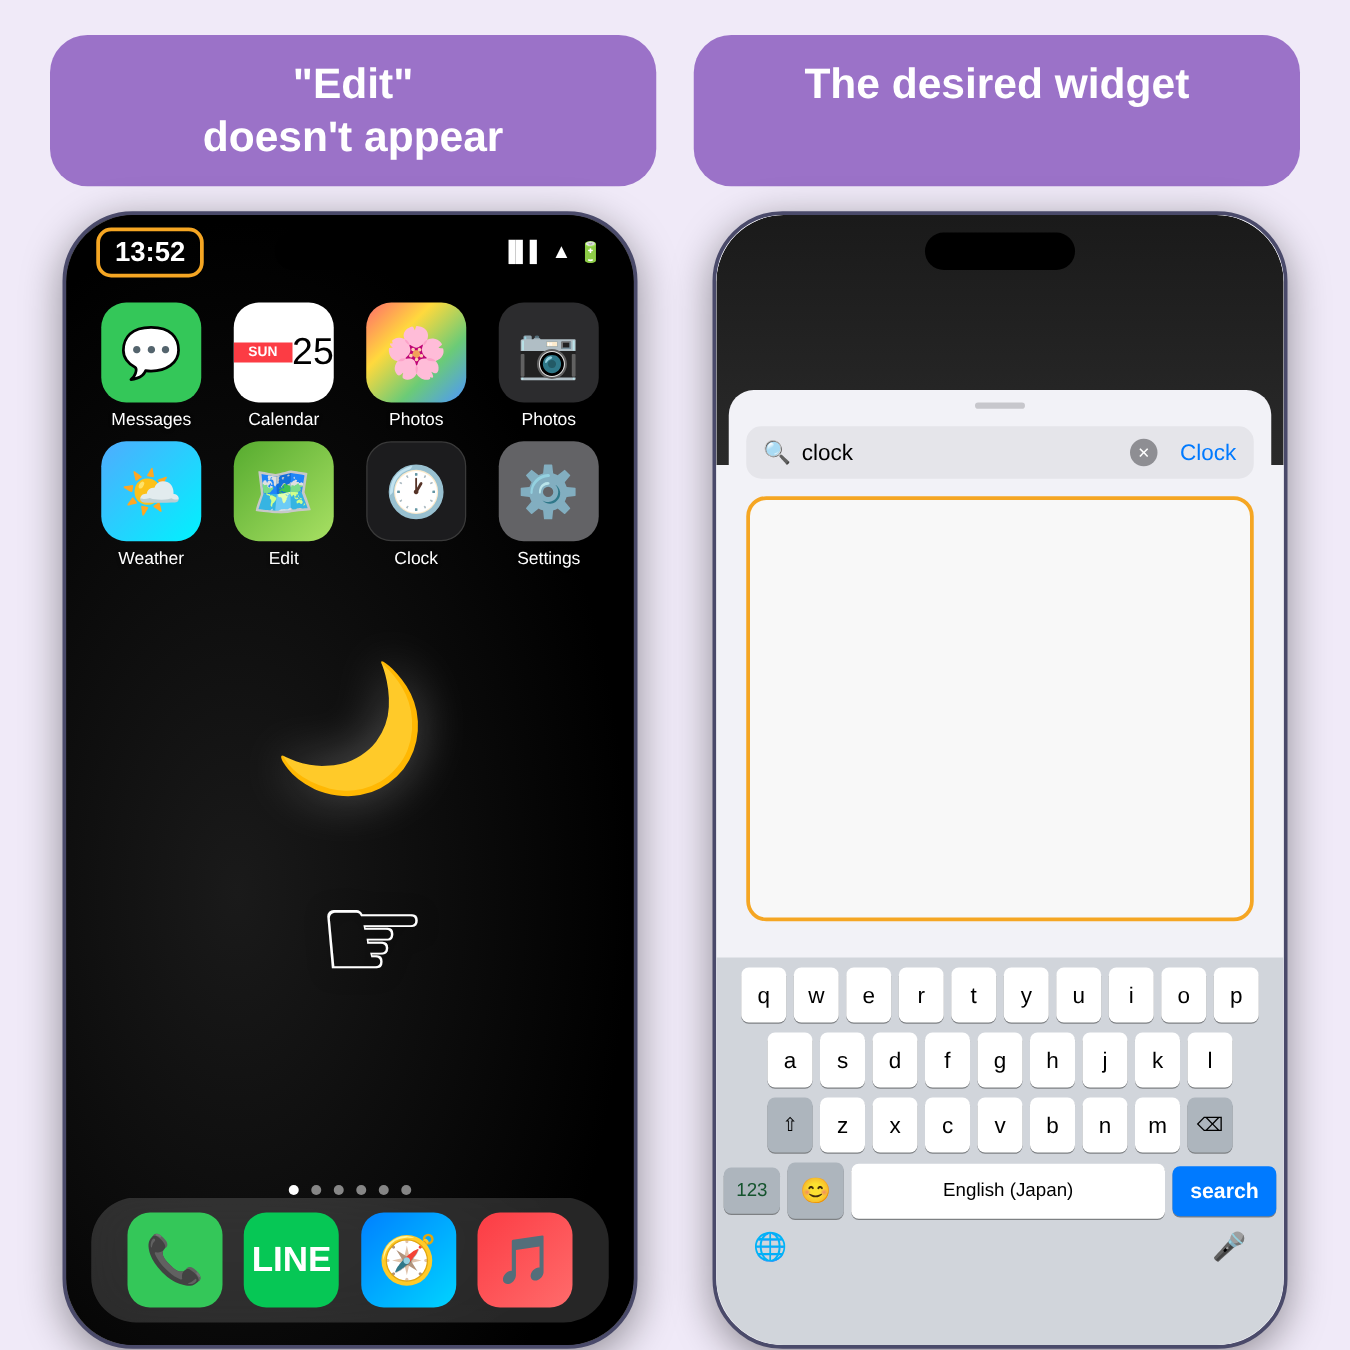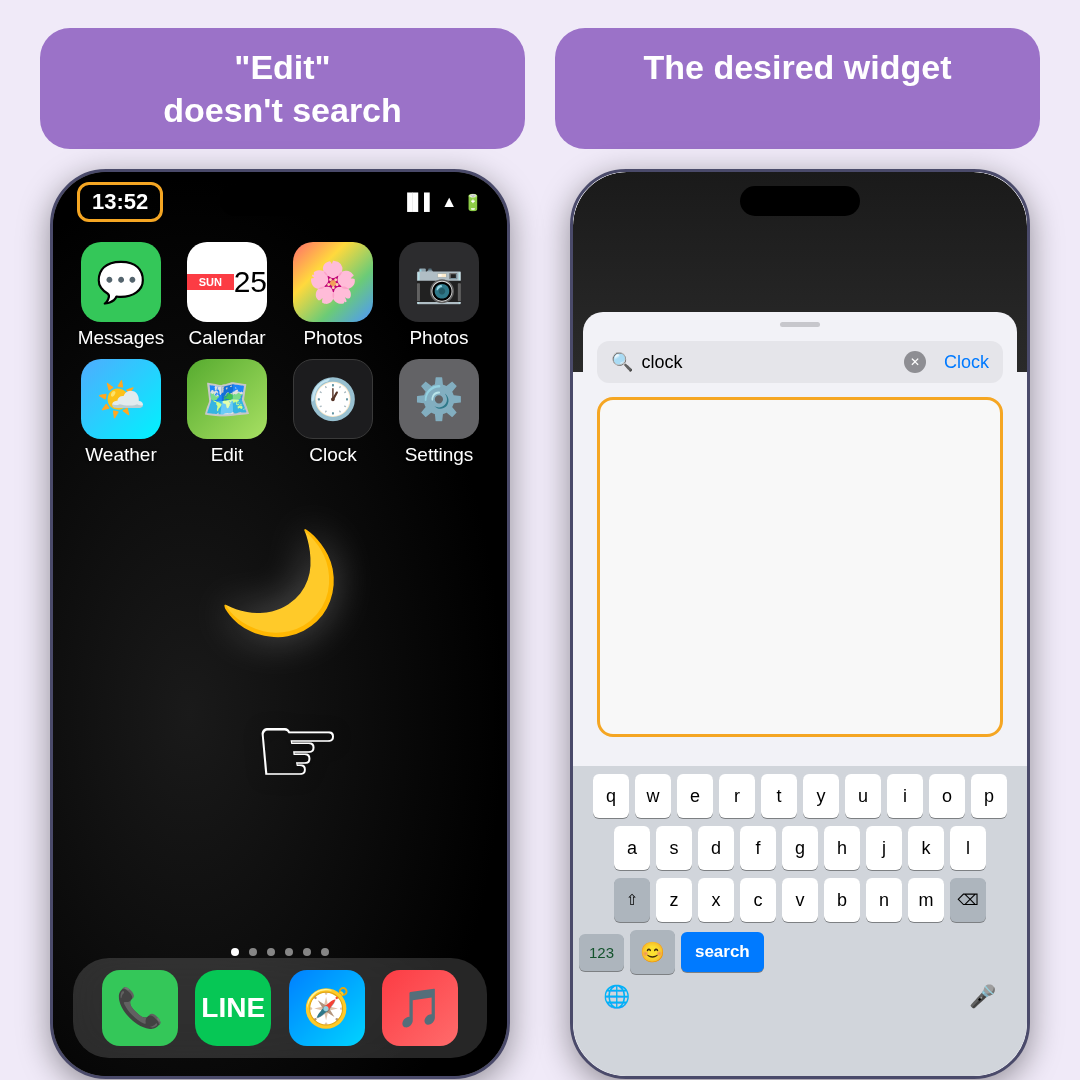--- a/index.html
+++ b/index.html
@@ -139,21 +139,21 @@
       width: 80px;
       height: 80px;
       border-radius: 20px;
       display: flex;
       align-items: center;
       justify-content: center;
       font-size: 40px;
     }
     .app-icon-label {
       color: white;
-      font-size: 19px;
+      font-size: 14px;
       text-align: center;
       text-shadow: 0 1px 3px rgba(0,0,0,0.8);
     }
 
     
     .app-messages { background: #34c759; }
     .app-photos { background: linear-gradient(135deg, #ff6b6b, #ffd93d, #6bcb77, #4d96ff); }
     .app-camera { background: #2c2c2e; }
     .app-weather { background: linear-gradient(135deg, #4facfe, #00f2fe); }
     .app-maps { background: linear-gradient(135deg, #56ab2f, #a8e063); }
@@ -450,21 +450,21 @@
       line-height: 1;
     }
 
   </style>
 </head>
 <body>
 
 <div class="labels-row">
   <div class="label-pill">
     <span>"Edit"</span>
-    <span>doesn't search</span>
+    <span>doesn't appear</span>
   </div>
   <div class="label-pill">
     <span>The desired widget</span>
   </div>
 </div>
 
 <div class="phones-row">
 
   <div class="phone phone1">
     <div class="phone1-screen">
@@ -539,21 +539,21 @@
         <div class="dot active"></div>
         <div class="dot"></div>
         <div class="dot"></div>
         <div class="dot"></div>
         <div class="dot"></div>
         <div class="dot"></div>
       </div>
 
       <div class="dock">
         <div class="dock-icon dock-phone">📞</div>
-        <div class="dock-icon dock-line" style="color:white;font-weight:bold;font-size:28px;border-radius:22px;">LINE</div>
+        <div class="dock-icon dock-line" style="color:white;font-weight:bold;font-size:28px;">LINE</div>
         <div class="dock-icon dock-safari">🧭</div>
         <div class="dock-icon dock-music">🎵</div>
       </div>
     </div>
   </div>
 
   <div class="phone phone2">
     <div class="phone2-screen">
 
       <div class="phone2-top-bg">
@@ -611,20 +611,21 @@
             <div class="key">b</div>
             <div class="key">n</div>
             <div class="key">m</div>
             <div class="key key-dark">⌫</div>
           </div>
         </div>
 
         <div class="keyboard-bottom-row">
           <div class="key-123">123</div>
           <div class="key-emoji">😊</div>
+          <div class="key-space">English (Japan)</div>
           <div class="key-search-btn">search</div>
         </div>
 
         <div class="keyboard-system-row">
           <span class="sys-icon">🌐</span>
           <span class="sys-icon">🎤</span>
         </div>
       </div>
 
     </div>

